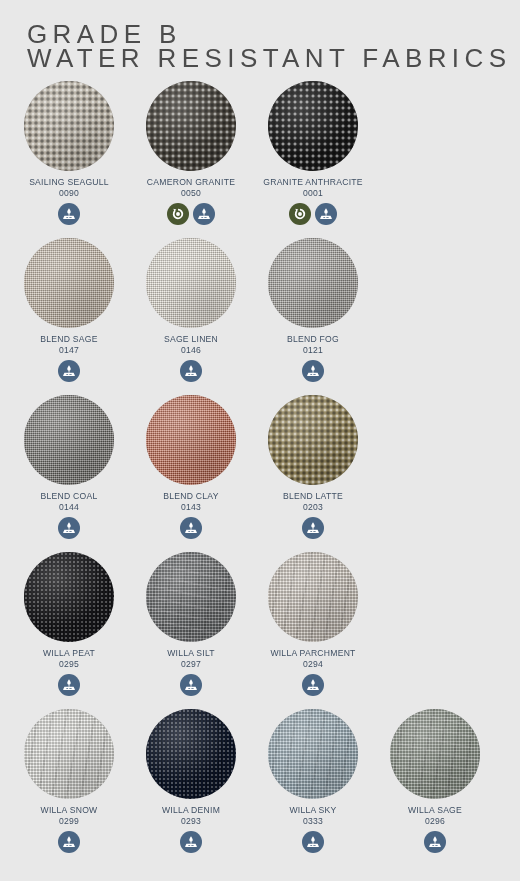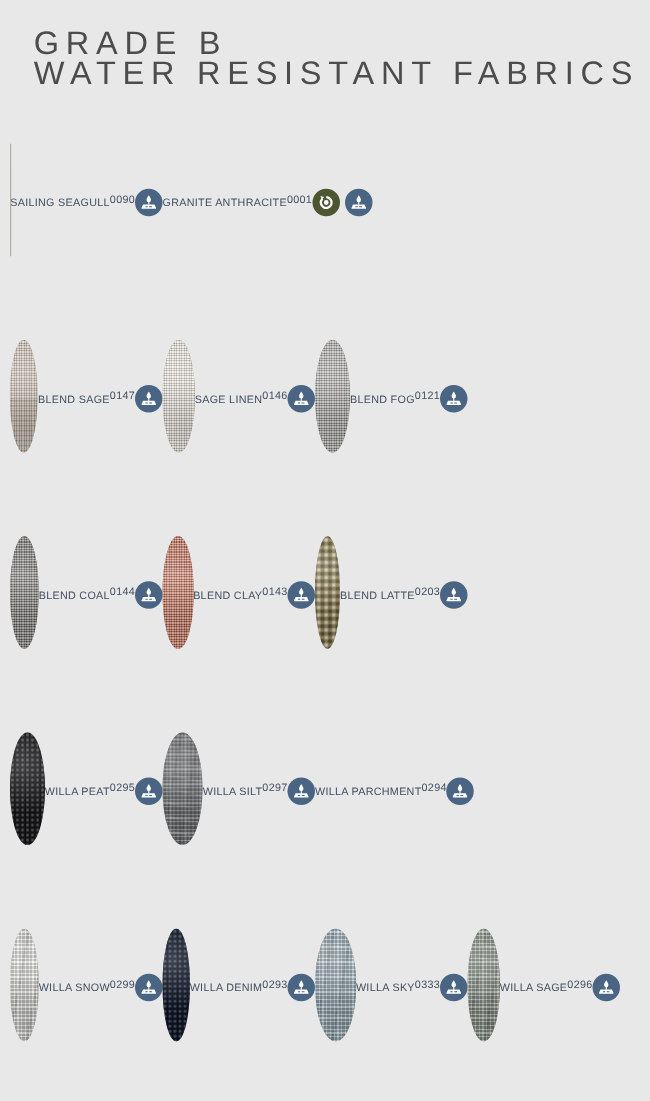--- a/index.html
+++ b/index.html
@@ -36,20 +36,21 @@
     padding: 0 8px;
   }
   .swatch-row {
     display: flex;
     justify-content: flex-start;
     height: 157px;
   }
   .swatch-cell {
     width: 122px;
     display: flex;
+    flex-direction: column;
     align-items: center;
     flex: 0 0 122px;
   }
 
   
   .swatch-disc {
     width: 90px;
     height: 90px;
     border-radius: 50%;
     position: relative;
@@ -158,44 +159,69 @@
             <svg width="14" height="14" viewBox="0 0 24 24" aria-hidden="true">
               <path fill="#ffffff" d="M12 2.2c-1.5 2.6-3 4.6-3 6.3a3 3 0 0 0 6 0c0-1.7-1.5-3.7-3-6.3z"></path>
               <path fill="#ffffff" d="M4.2 14.8h15.6l2.1 4.4a1 1 0 0 1-.9 1.5H3a1 1 0 0 1-.9-1.5z"></path>
               <path fill="#4a6583" d="M7.4 17.1h3.1v1.5H7.4zM12.6 17.1h3.9v1.5h-3.9z"></path>
               <rect fill="#ffffff" x="11.3" y="10.6" width="1.5" height="4.4"></rect>
             </svg>
           </div>
         </div>
       </div>
       <div class="swatch-cell">
-        <div class="swatch-disc" style="background-color: rgb(29, 29, 29);">
+        <div class="swatch-disc" style="background-color: rgb(74, 70, 63);">
           <div class="weave weave-mesh"></div>
           <div class="sheen"></div>
         </div>
-        <div class="swatch-name">GRANITE ANTHRACITE</div>
-        <div class="swatch-code">0001</div>
+        <div class="swatch-name">CAMERON GRANITE</div>
+        <div class="swatch-code">0050</div>
         <div class="badge-row">
           <div class="badge badge-recycle">
             <svg width="14" height="14" viewBox="0 0 24 24" aria-hidden="true">
               <path fill="none" stroke="#ffffff" stroke-width="3.1" stroke-linecap="butt" d="M12 4.6a7.4 7.4 0 1 1-5.3 2.2"></path>
               <path fill="#ffffff" d="M4.1 3.2l5.0 1.1-3.2 3.9z"></path>
               <circle fill="#ffffff" cx="12" cy="12" r="3.3"></circle>
             </svg>
           </div>
           <div class="badge badge-water">
             <svg width="14" height="14" viewBox="0 0 24 24" aria-hidden="true">
               <path fill="#ffffff" d="M12 2.2c-1.5 2.6-3 4.6-3 6.3a3 3 0 0 0 6 0c0-1.7-1.5-3.7-3-6.3z"></path>
               <path fill="#ffffff" d="M4.2 14.8h15.6l2.1 4.4a1 1 0 0 1-.9 1.5H3a1 1 0 0 1-.9-1.5z"></path>
               <path fill="#4a6583" d="M7.4 17.1h3.1v1.5H7.4zM12.6 17.1h3.9v1.5h-3.9z"></path>
               <rect fill="#ffffff" x="11.3" y="10.6" width="1.5" height="4.4"></rect>
             </svg>
           </div>
         </div>
       </div>
+      <div class="swatch-cell">
+        <div class="swatch-disc" style="background-color: rgb(29, 29, 29);">
+          <div class="weave weave-mesh"></div>
+          <div class="sheen"></div>
+        </div>
+        <div class="swatch-name">GRANITE ANTHRACITE</div>
+        <div class="swatch-code">0001</div>
+        <div class="badge-row">
+          <div class="badge badge-recycle">
+            <svg width="14" height="14" viewBox="0 0 24 24" aria-hidden="true">
+              <path fill="none" stroke="#ffffff" stroke-width="3.1" stroke-linecap="butt" d="M12 4.6a7.4 7.4 0 1 1-5.3 2.2"></path>
+              <path fill="#ffffff" d="M4.1 3.2l5.0 1.1-3.2 3.9z"></path>
+              <circle fill="#ffffff" cx="12" cy="12" r="3.3"></circle>
+            </svg>
+          </div>
+          <div class="badge badge-water">
+            <svg width="14" height="14" viewBox="0 0 24 24" aria-hidden="true">
+              <path fill="#ffffff" d="M12 2.2c-1.5 2.6-3 4.6-3 6.3a3 3 0 0 0 6 0c0-1.7-1.5-3.7-3-6.3z"></path>
+              <path fill="#ffffff" d="M4.2 14.8h15.6l2.1 4.4a1 1 0 0 1-.9 1.5H3a1 1 0 0 1-.9-1.5z"></path>
+              <path fill="#4a6583" d="M7.4 17.1h3.1v1.5H7.4zM12.6 17.1h3.9v1.5h-3.9z"></path>
+              <rect fill="#ffffff" x="11.3" y="10.6" width="1.5" height="4.4"></rect>
+            </svg>
+          </div>
+        </div>
+      </div>
     </div>
     <div class="swatch-row">
       <div class="swatch-cell">
         <div class="swatch-disc" style="background-color: rgb(195, 181, 164);">
           <div class="weave weave-plain"></div>
           <div class="sheen"></div>
         </div>
         <div class="swatch-name">BLEND SAGE</div>
         <div class="swatch-code">0147</div>
         <div class="badge-row">

